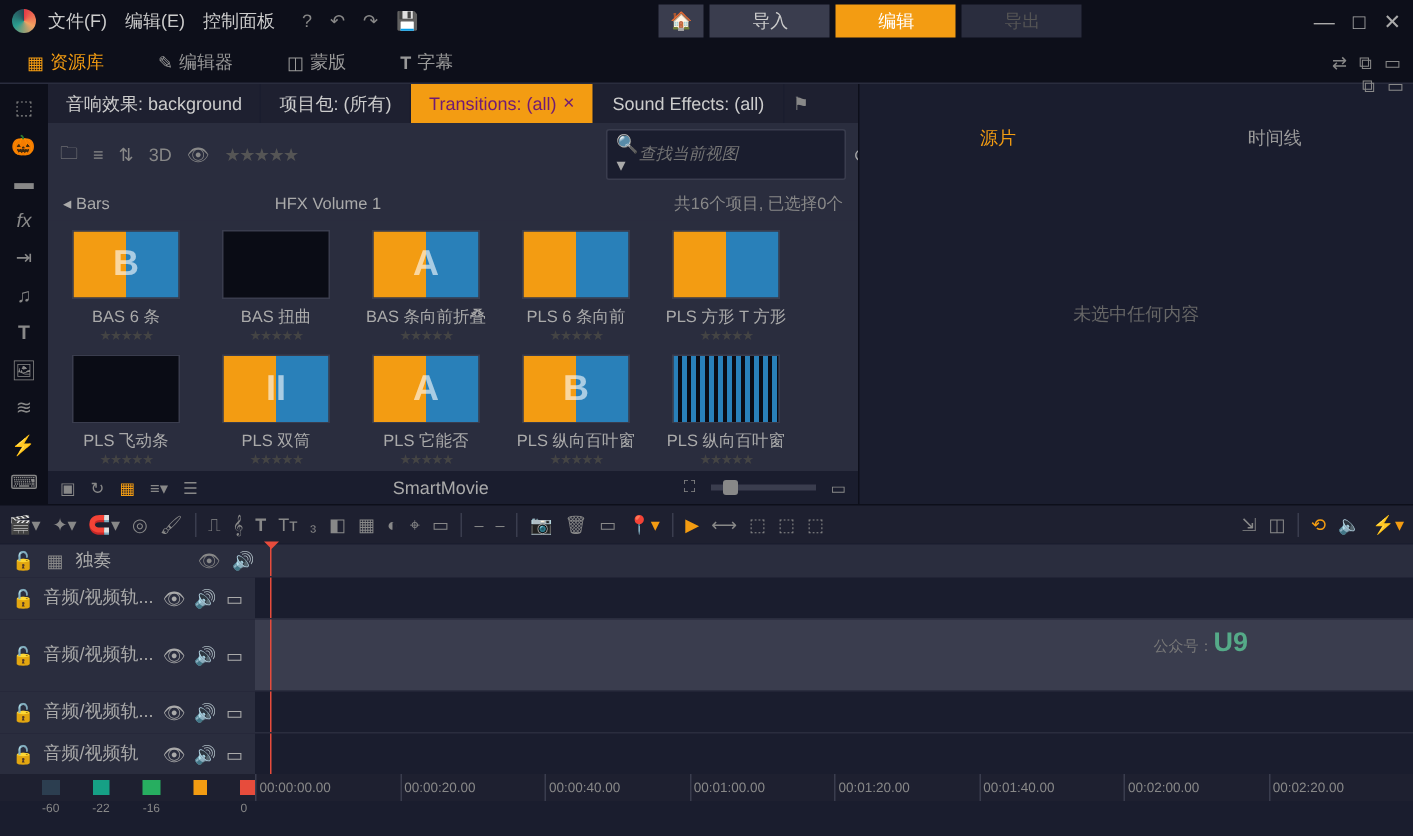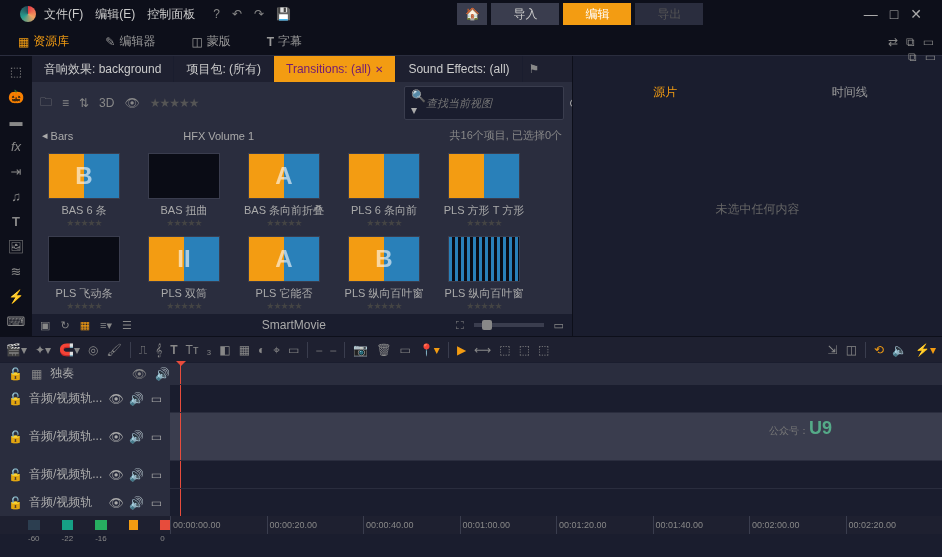--- a/index.html
+++ b/index.html
@@ -1,24 +1,24 @@
 <!DOCTYPE html>
 <html><head>
 <meta charset="utf-8">
 <style>
 * { margin: 0; padding: 0; box-sizing: border-box; font-family: "Microsoft YaHei", sans-serif; }
 body { background: #1a1d2e; color: #aaa; font-size: 12px; width: 942px; height: 557px; overflow: hidden; }
 
 
-.titlebar { height: 28px; background: #0d0f1a; display: flex; align-items: center; padding: 0 20px; }
+.titlebar { height: 28px; background: #0d0f1a; display: flex; align-items: center; padding: 0 8px; }
 .logo { width: 16px; height: 16px; border-radius: 50%; background: conic-gradient(#e63946, #f4a261, #2a9d8f, #264653); margin-right: 8px; }
 .menu-item { color: #ccc; margin-right: 12px; cursor: pointer; }
 .tb-icon { color: #888; margin: 0 6px; cursor: pointer; }
 .tb-center { flex: 1; display: flex; justify-content: center; gap: 4px; }
-.tb-btn { width: 68px; height: 22px; display: flex; align-items: center; justify-content: center; background: #3a3d4e; color: #ccc; cursor: pointer; }
+.tb-btn { width: 80px; height: 22px; display: flex; align-items: center; justify-content: center; background: #3a3d4e; color: #ccc; cursor: pointer; }
 .tb-btn.home { width: 30px; }
 .tb-btn.active { background: #f39c12; color: #fff; }
 .tb-btn.disabled { background: #2a2d3e; color: #555; }
 .win-controls { display: flex; gap: 12px; }
 .win-ctrl { color: #aaa; cursor: pointer; font-size: 14px; }
 
 
 .main-tabs { height: 28px; background: #0d0f1a; display: flex; align-items: center; border-bottom: 1px solid #2a2d3e; }
 .main-tab { display: flex; align-items: center; gap: 4px; padding: 0 18px; height: 100%; color: #999; cursor: pointer; }
 .main-tab.active { color: #f39c12; }

